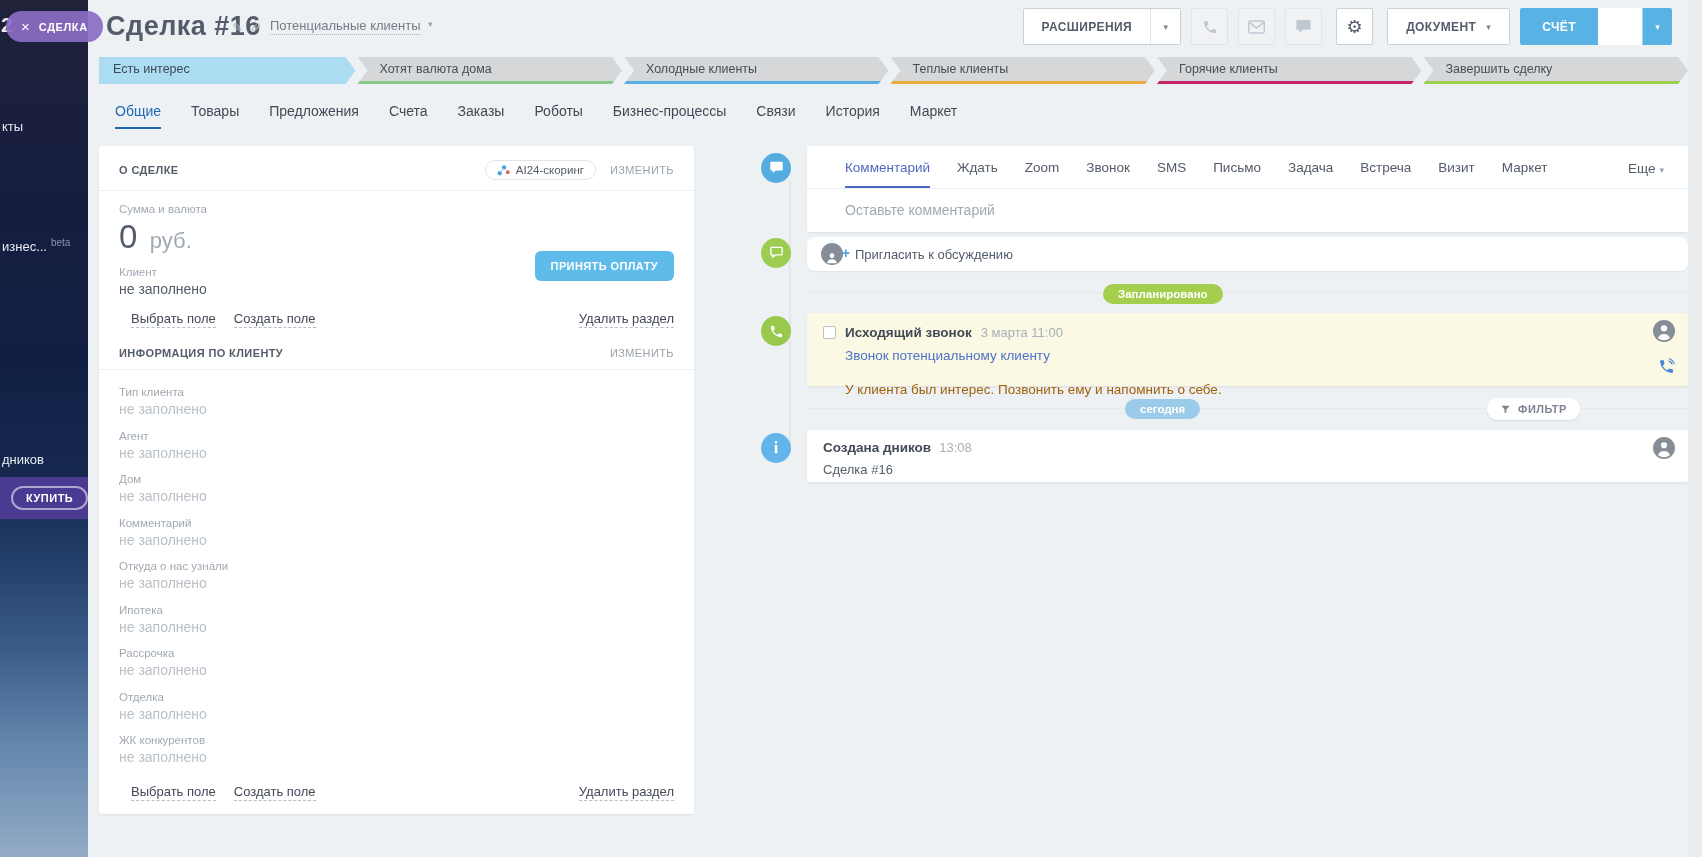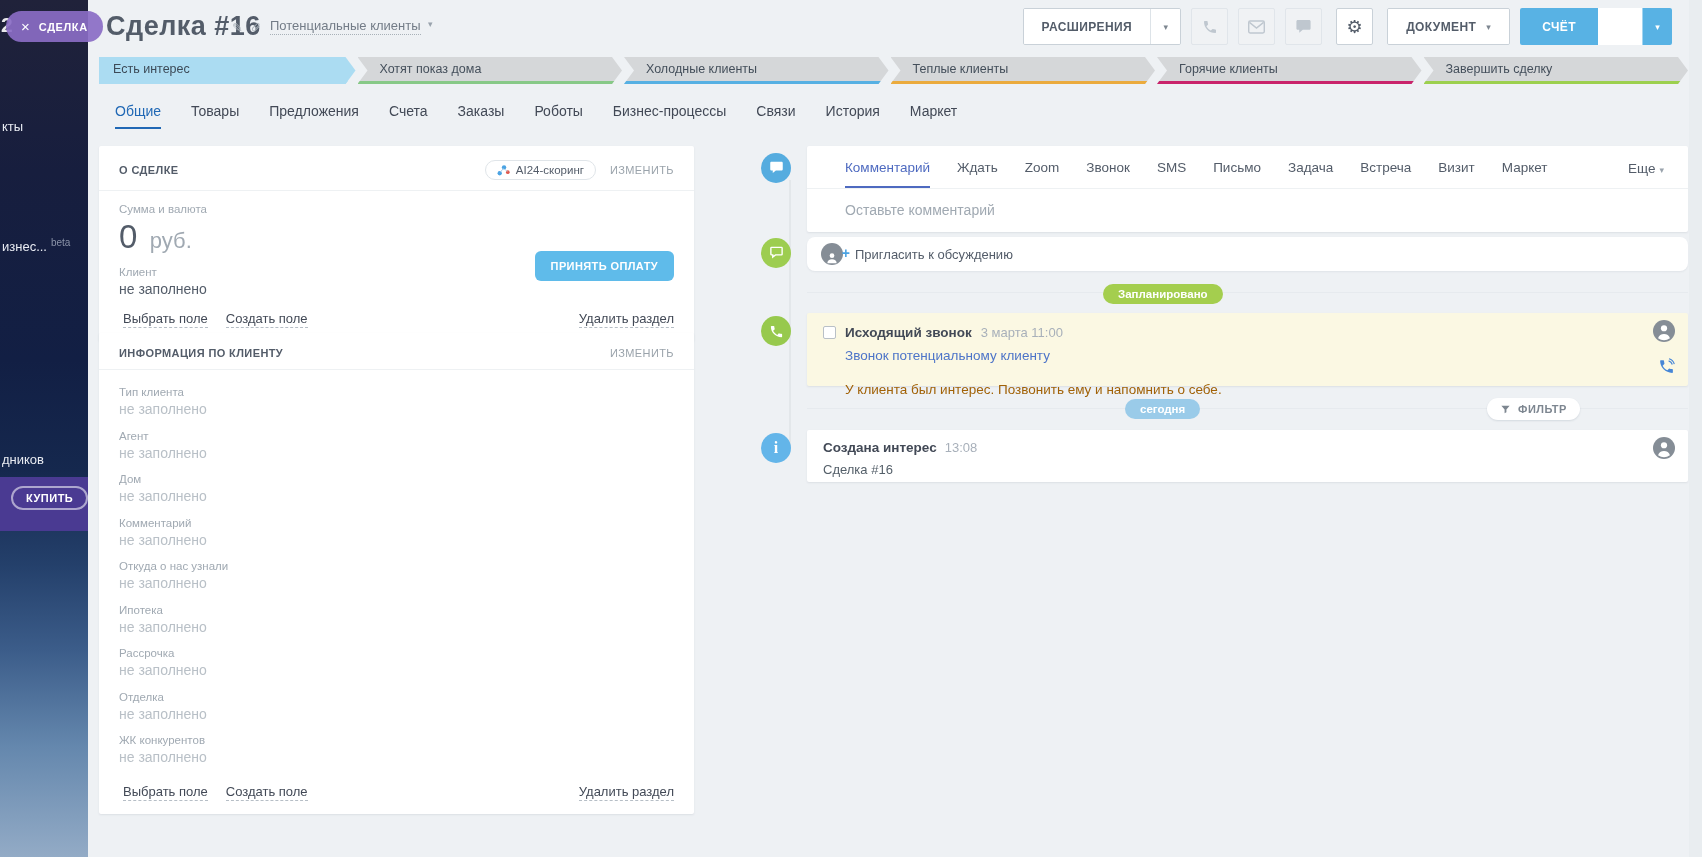--- a/index.html
+++ b/index.html
@@ -10,21 +10,21 @@
   
   .sidebar { position:absolute; left:0; top:0; width:88px; height:857px;
     background:linear-gradient(180deg,#20223a 0%,#171e3e 20%,#121f44 42%,#15284e 55%,#24406b 66%,#3c5d8a 76%,#6487ad 87%,#93abc6 100%); }
   .logo-frag { position:absolute; left:1px; top:13px; color:#ffffff; font-size:21px; font-weight:bold; opacity:.9; }
   .deal-pill { position:absolute; left:6px; top:11px; height:31px; padding:0 15px; border-radius:16px;
     background:rgba(138,108,196,.92); display:flex; align-items:center; gap:9px; cursor:pointer; }
   .deal-pill .x { color:#fff; font-size:15px; line-height:1; }
   .deal-pill .lbl { color:#fff; font-size:11px; font-weight:bold; letter-spacing:.6px; }
   .menu-frag { position:absolute; left:2px; color:#e8ebf2; font-size:13px; white-space:nowrap; cursor:pointer; }
   .menu-frag .beta { color:#8b93a8; font-size:10px; vertical-align:super; margin-left:4px; }
-  .purple-band { position:absolute; left:0; top:477px; width:88px; height:54px; background:#4a3a92;padding-left:40px; }
+  .purple-band { position:absolute; left:0; top:477px; width:88px; height:42px; background:#4a3a92;padding-left:40px; }
   .buy-btn { position:absolute; left:11px; top:9px; padding:4px 13px; border:2px solid rgba(255,255,255,.55);
     border-radius:14px; background:transparent; color:#fff; font-size:11px; font-weight:bold; letter-spacing:.5px;
     font-family:"Liberation Sans",sans-serif; cursor:pointer; }
 
   
   .page-title { position:absolute; left:106px; top:11px; font-size:27px; color:#535c69; letter-spacing:.5px; }
   .title-pencil { position:absolute; left:232px; top:20px; color:#b0b8bf; font-size:13px;
     font-family:"DejaVu Sans",sans-serif; cursor:pointer; }
   .title-clip { position:absolute; left:250px; top:20px; cursor:pointer; }
   .category-link { position:absolute; left:270px; top:18px; font-size:13px; color:#737c87;
@@ -73,21 +73,21 @@
     font-family:inherit; }
   .field-label { font-size:11.5px; color:#a0a9b2; margin-bottom:3px; }
   .deal-card-body { padding:12px 20px 0 20px; position:relative; }
   .amount-row { margin:2px 0 10px 0; }
   .amount-val { font-size:33px; color:#535c69; }
   .amount-cur { font-size:22px; color:#a0a9b2; margin-left:8px; }
   .pay-btn { position:absolute; right:20px; top:60px; background:#5fbbea; color:#fff; border:none; border-radius:6px;
     padding:9px 16px; font-size:11px; font-weight:bold; letter-spacing:.4px; font-family:inherit; cursor:pointer; }
   .value-dark { font-size:14px; color:#535c69; }
   .value-empty { font-size:14px; color:#b9c0c7; }
-  .card-foot { display:flex; gap:18px; padding:14px 20px 13px 24px; font-size:13px; }
+  .card-foot { display:flex; gap:18px; padding:14px 20px 13px 32px; font-size:13px; }
   .dashed-link { color:#424956; border-bottom:1px dashed #b6bec6; padding-bottom:1px; cursor:pointer; }
   .foot-right { margin-left:auto; }
   .client-fields { padding:16px 20px 0 20px; }
   .cfield { margin-bottom:12.5px; }
 
   
   .tl-line { position:absolute; left:789px; top:180px; width:2px; height:268px; background:#e3e7ea; }
   .tl-circle { position:absolute; width:30px; height:30px; border-radius:50%; display:flex; align-items:center;
     justify-content:center; }
   .tl-card { position:absolute; left:807px; width:881px; background:#fff; border-radius:2px;
@@ -198,21 +198,21 @@
       </button>
     </div>
     <div class="split-btn invoice">
       <button class="split-main">СЧЁТ</button>
       <button class="split-arrow">▾</button>
     </div>
   </div>
 
   <div class="stages">
     <div class="stage first active" style="border-bottom-color: rgb(171, 220, 242); background: rgb(171, 220, 242);">Есть интерес</div>
-    <div class="stage" style="border-bottom-color: rgb(135, 201, 135);">Хотят показ дома</div>
+    <div class="stage" style="border-bottom-color: rgb(135, 201, 135);">Хотят валюта дома</div>
     <div class="stage" style="border-bottom-color: rgb(86, 176, 227);">Холодные клиенты</div>
     <div class="stage" style="border-bottom-color: rgb(235, 171, 61);">Теплые клиенты</div>
     <div class="stage" style="border-bottom-color: rgb(201, 36, 107);">Горячие клиенты</div>
     <div class="stage" style="border-bottom-color: rgb(156, 208, 78);">Завершить сделку</div>
   </div>
 
   <nav class="main-tabs">
     <span class="tab active">Общие</span>
     <span class="tab">Товары</span>
     <span class="tab">Предложения</span>
@@ -390,21 +390,21 @@
         <path fill="#7d8690" d="M3 4h18l-7 8v6l-4 2v-8L3 4z"></path>
       </svg>
     <span>ФИЛЬТР</span>
   </button>
 
   <div class="tl-circle" style="left:761px; top:433px; background:#63b5e9;">
     <span style="color:#fff; font-weight:bold; font-size:16px; font-family:'Liberation Serif',serif;">i</span>
   </div>
   <section class="tl-card created-card">
     <div class="created-row1">
-      <span class="created-title">Создана интерес</span>
+      <span class="created-title">Создана дников</span>
       <span class="created-time">13:08</span>
     </div>
     <div class="created-text">Сделка #16</div>
     <span class="card-avatar">
       <svg width="22" height="22" viewBox="0 0 24 24">
           <circle cx="12" cy="12" r="12" fill="#858d96"></circle>
           <circle cx="12" cy="9" r="3.4" fill="#fff"></circle>
           <path d="M5.5 20c.8-3.2 3.4-4.7 6.5-4.7s5.7 1.5 6.5 4.7a12 12 0 0 1-13 0z" fill="#fff"></path>
         </svg>
     </span>

